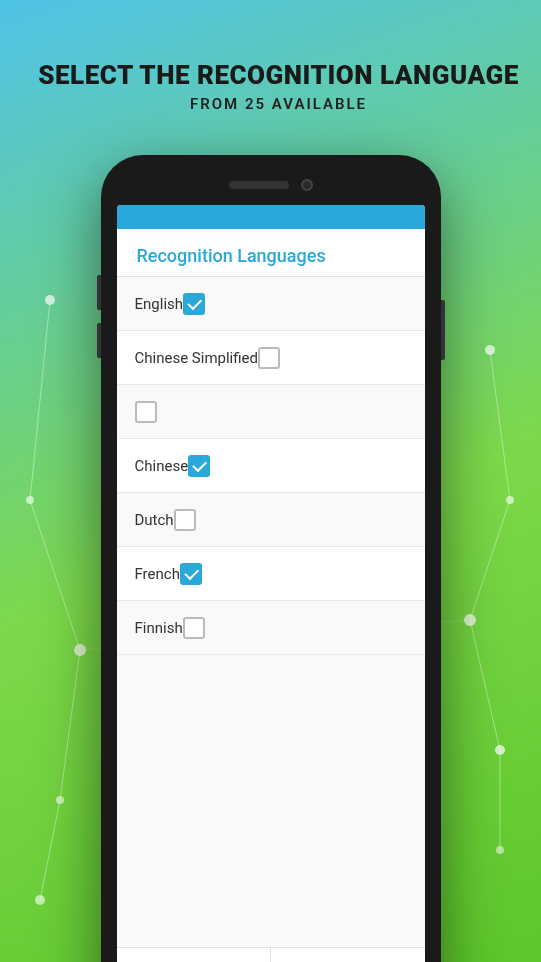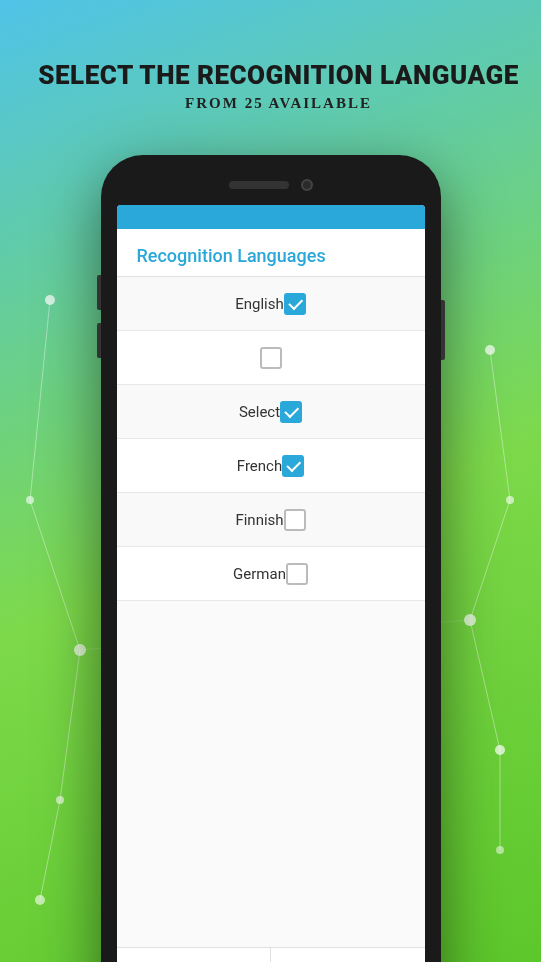--- a/index.html
+++ b/index.html
@@ -42,21 +42,20 @@
       line-height: 1.2;
     }
 
     .header-subtitle {
       font-size: 15px;
       font-weight: 600;
       color: #222;
       letter-spacing: 2px;
       text-transform: uppercase;
       margin-top: 4px;
-      font-family: Liberation Serif, serif;
     }
 
     
     .phone-frame {
       position: absolute;
       top: 155px;
       left: 50%;
       transform: translateX(-50%);
       width: 340px;
       height: 888px;
@@ -139,21 +138,21 @@
 
     .language-list {
       flex: 1;
       overflow-y: auto;
       background: #fafafa;
     }
 
     .language-item {
       display: flex;
       align-items: center;
-      justify-content: center;
+      justify-content: flex-start;
       padding: 0 18px;
       height: 54px;
       border-bottom: 1px solid #e8e8e8;
       background: #fff;
       cursor: pointer;
     }
 
     .language-item:nth-child(odd) {
       background: #f9f9f9;
     }
@@ -321,36 +320,40 @@
     <div class="dialog-card">
       <div class="dialog-title">Recognition Languages</div>
 
       <div class="language-list" id="language-list">
 
       <div class="language-item">
             <span class="language-label">English</span>
             <div class="checkbox checked"></div>
           </div>
           <div class="language-item">
+            <span class="language-label">Chinese Simplified</span>
             <div class="checkbox"></div>
           </div>
           <div class="language-item">
-            <span class="language-label">Select</span>
+            <div class="checkbox"></div>
+          </div>
+          <div class="language-item">
+            <span class="language-label">Chinese</span>
             <div class="checkbox checked"></div>
+          </div>
+          <div class="language-item">
+            <span class="language-label">Dutch</span>
+            <div class="checkbox"></div>
           </div>
           <div class="language-item">
             <span class="language-label">French</span>
             <div class="checkbox checked"></div>
           </div>
           <div class="language-item">
             <span class="language-label">Finnish</span>
-            <div class="checkbox"></div>
-          </div>
-          <div class="language-item">
-            <span class="language-label">German</span>
             <div class="checkbox"></div>
           </div>
         </div>
 
       <div class="dialog-buttons">
         <div class="dialog-btn cancel">Cancel</div>
         <div class="dialog-btn ok">OK</div>
       </div>
     </div>
   </div>

